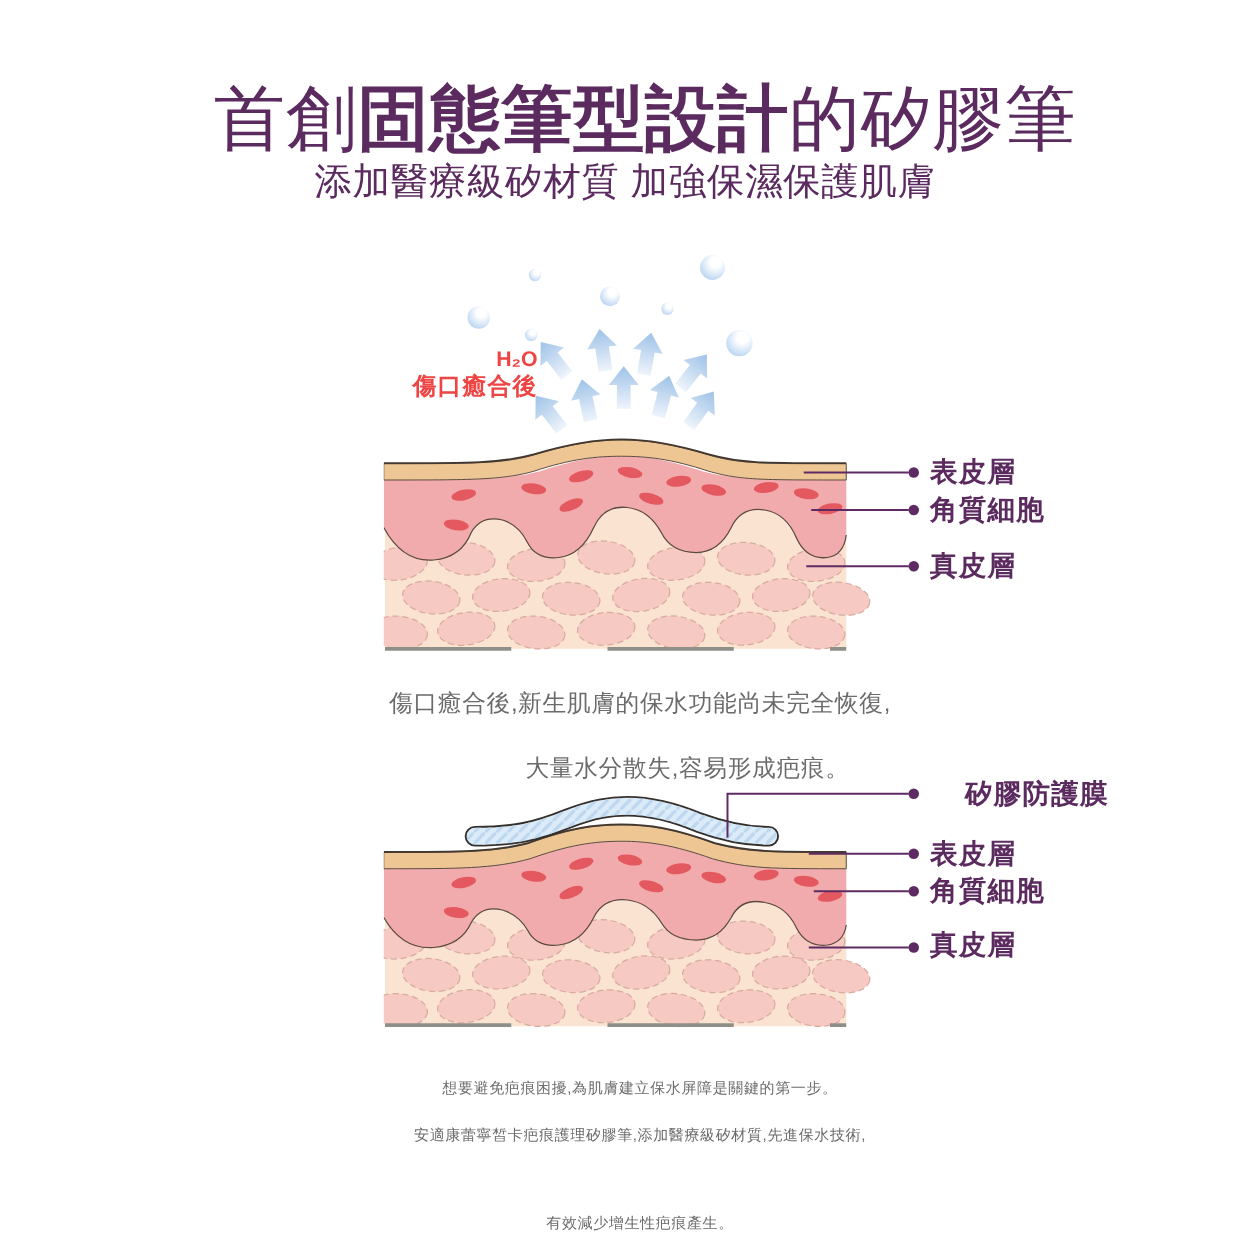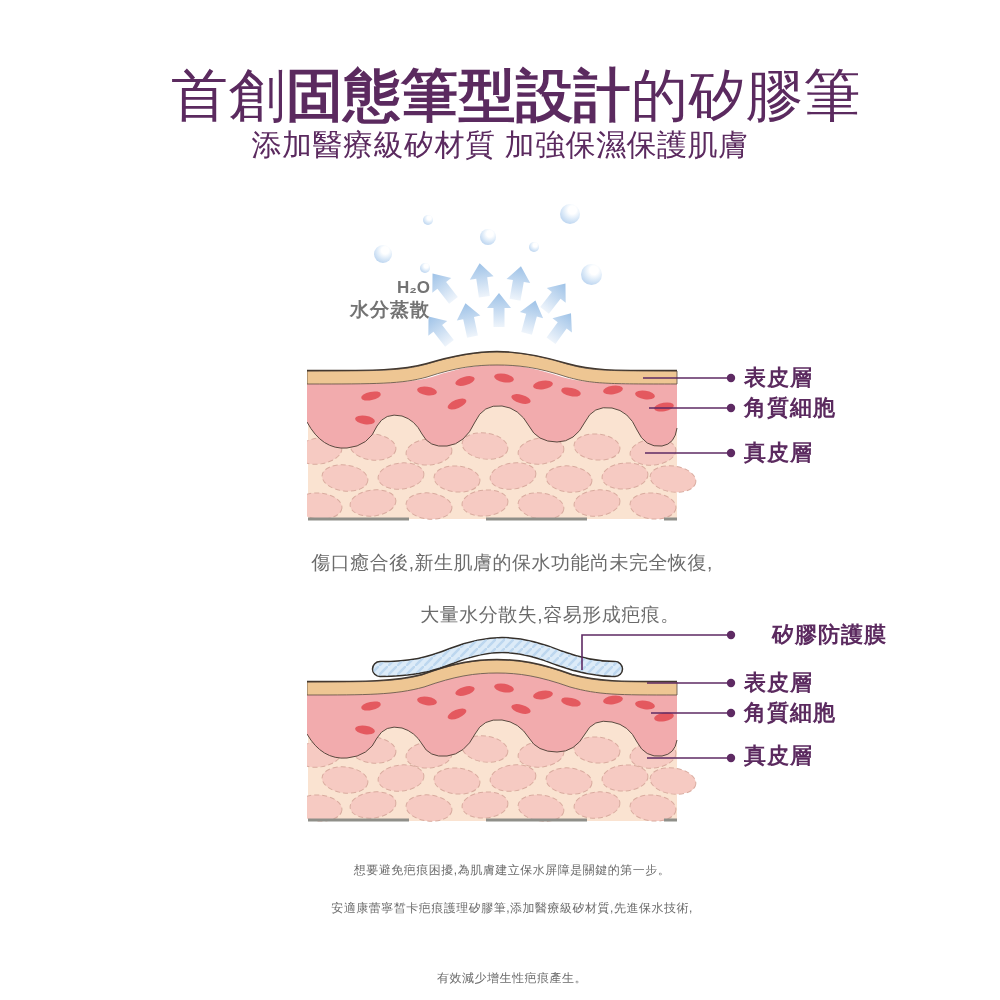--- a/index.html
+++ b/index.html
@@ -13,21 +13,21 @@
     color:#5b2a5f; font-weight:500; letter-spacing:0.5px; white-space:nowrap;
   }
   .title .hl { font-weight:900; }
   .subtitle {
     position:absolute; top:125px; left:0; width:1000px; margin:0;
     text-align:center; font-size:30px; color:#5b2a5f; font-weight:400;
     letter-spacing:0.5px; white-space:nowrap;
   }
   .vapor-label {
     position:absolute; top:277px; left:318px; width:112px; text-align:right;
-    color:#737373; font-weight:700; line-height:1.25;
+    color:#ef4444; font-weight:700; line-height:1.25;
   }
   .vapor-label .formula { font-size:17px; display:block; }
   .vapor-label .word { font-size:19px; display:block; letter-spacing:1px; }
   .droplet { position:absolute; border-radius:50%;
     background: radial-gradient(circle at 62% 30%, #ffffff 0%, #ffffff 22%, #dfecf9 48%, #b5d0ee 85%, #a2c5e9 100%);
   }
   .dg-svg { position:absolute; }
   .callout {
     position:absolute; left:744px; margin:0; font-size:22px; font-weight:700;
     color:#5b2a5f; letter-spacing:1px; white-space:nowrap; line-height:20px;
@@ -69,21 +69,21 @@
     <use href="#upArrow" transform="translate(150,42) rotate(38)"></use>
     <use href="#upArrow" transform="translate(34,75) rotate(-38)"></use>
     <use href="#upArrow" transform="translate(64,65) rotate(-12)"></use>
     <use href="#upArrow" transform="translate(94,55) rotate(0)"></use>
     <use href="#upArrow" transform="translate(126,62) rotate(15)"></use>
     <use href="#upArrow" transform="translate(156,72) rotate(36)"></use>
   </svg>
 
   <div class="vapor-label">
     <span class="formula">H₂O</span>
-    <span class="word">水分蒸散</span>
+    <span class="word">傷口癒合後</span>
   </div>
 
   <svg class="dg-svg" style="left:307px;top:350px;" width="440" height="172" viewBox="0 0 440 172">
     <g>
       <rect x="1" y="30" width="369" height="139" fill="#fae3d1"></rect>
       <g fill="#f6cac2" stroke="#d9ab9f" stroke-width="1" stroke-dasharray="5 3">
         <ellipse cx="12" cy="101" rx="23" ry="13" transform="rotate(-8 12 101)"></ellipse>
           <ellipse cx="66" cy="97" rx="23" ry="13" transform="rotate(6 66 97)"></ellipse>
           <ellipse cx="122" cy="102" rx="23" ry="13" transform="rotate(-5 122 102)"></ellipse>
           <ellipse cx="178" cy="96" rx="23" ry="13" transform="rotate(8 178 96)"></ellipse>

